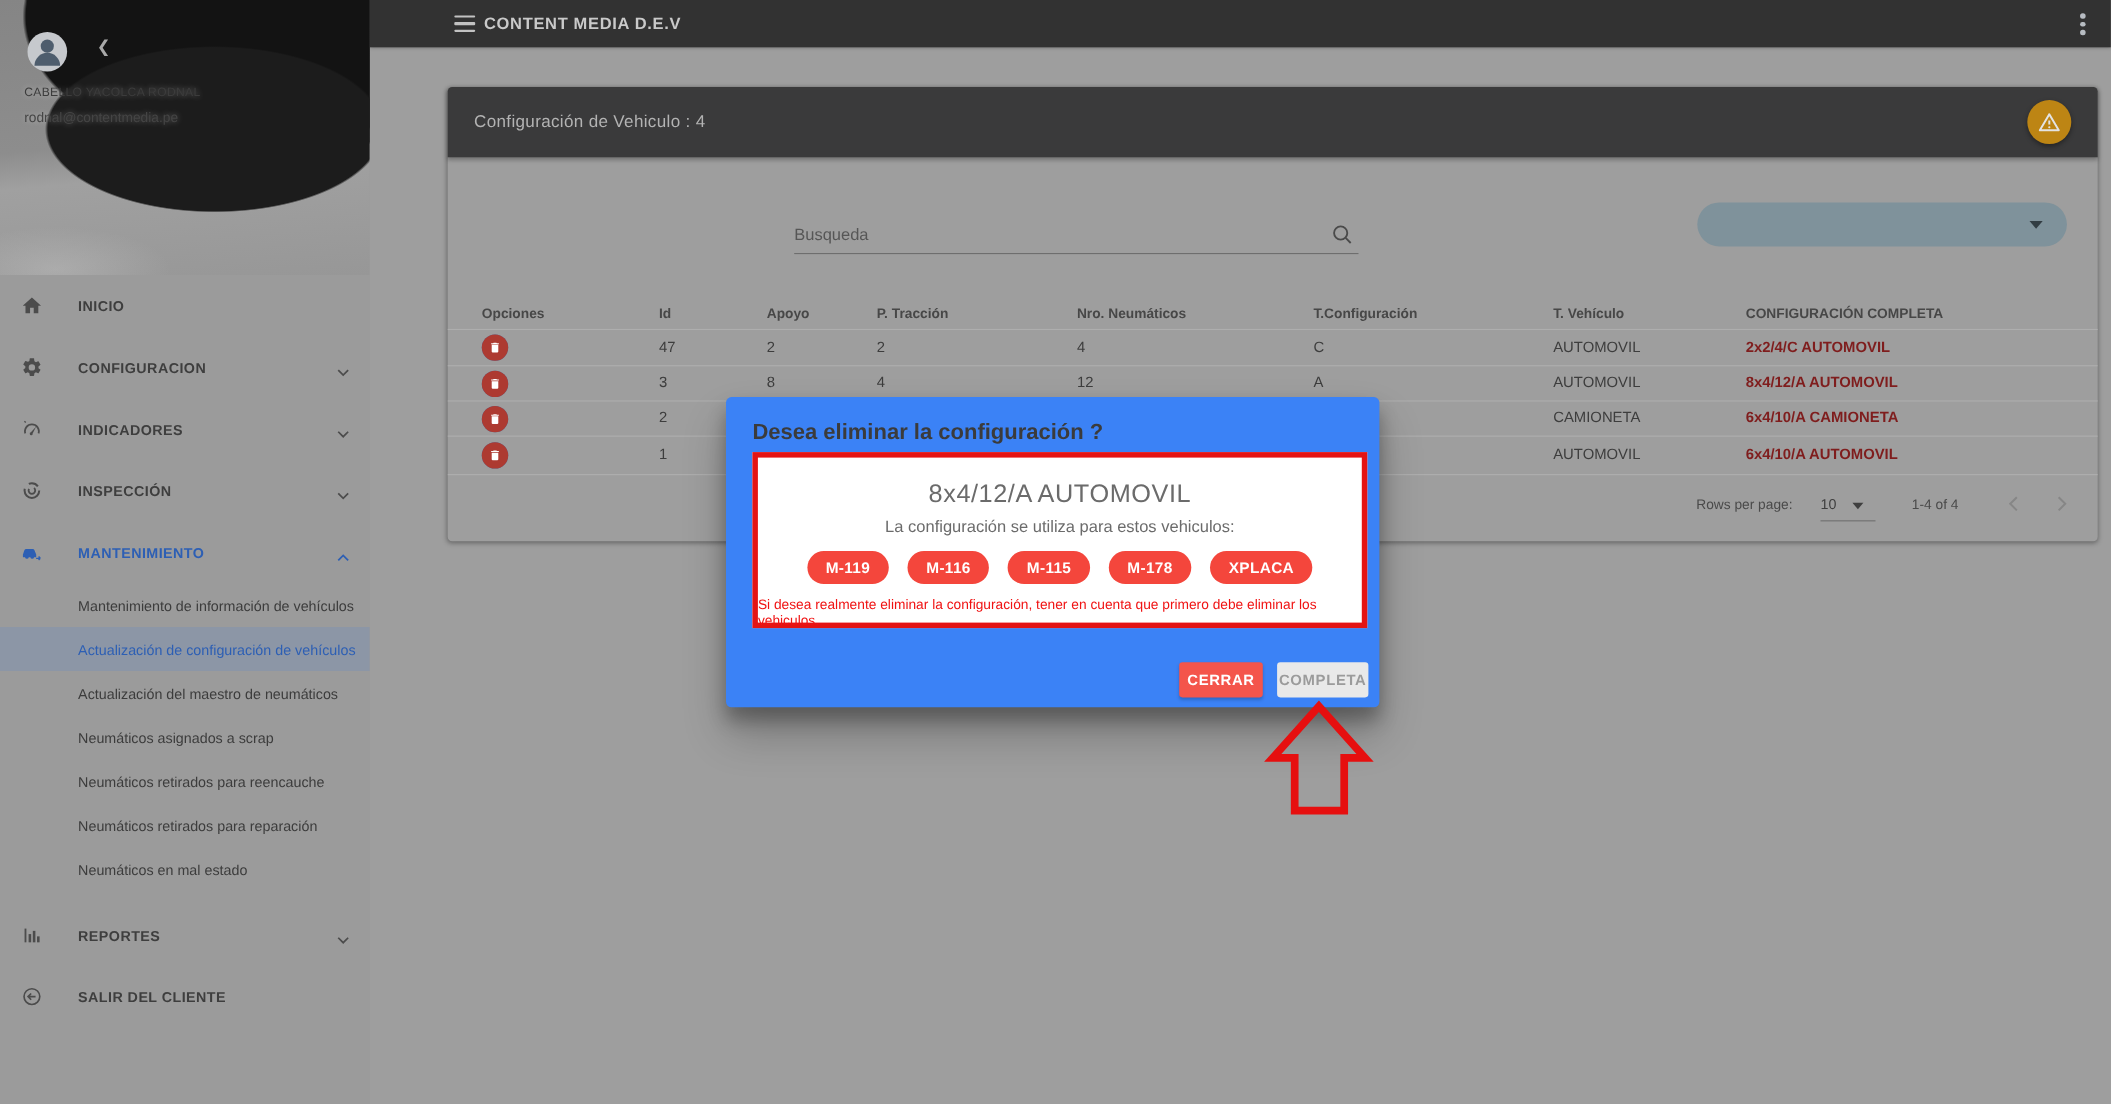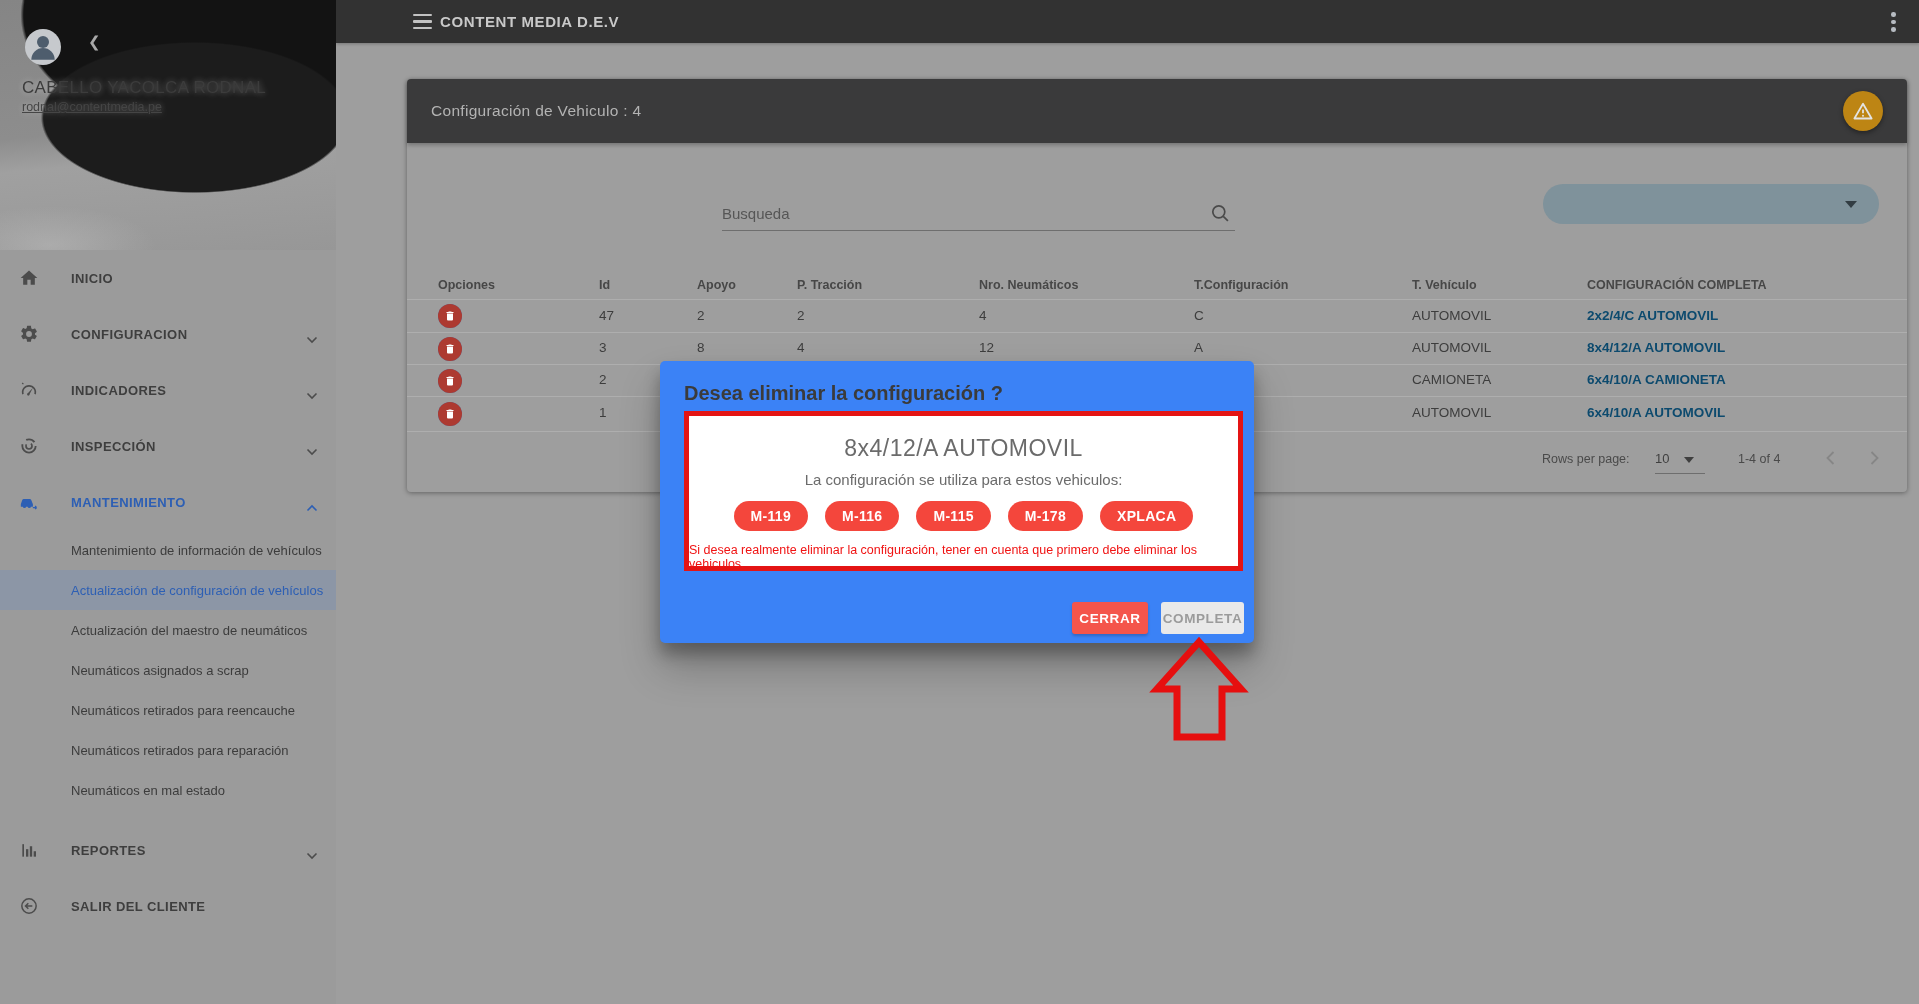--- a/index.html
+++ b/index.html
@@ -20,22 +20,22 @@
   .profile { position:relative; width:336px; height:250px; overflow:hidden;
     background:
       radial-gradient(ellipse 150px 55px at 15% 98%, rgba(205,205,205,.35), transparent 70%),
       radial-gradient(ellipse 275px 135px at 58% 47%, #1c1c1c 55%, rgba(28,28,28,0) 56%),
       radial-gradient(ellipse 330px 205px at 66% 6%, #131313 60%, rgba(19,19,19,0) 61%),
       radial-gradient(ellipse 430px 260px at 86% -12%, #0e0e0e 62%, rgba(14,14,14,0) 63%),
       linear-gradient(175deg, #858585 0%, #8d8d8d 50%, #a0a0a0 62%, #979797 100%);
   }
   .avatar { position:absolute; left:25px; top:29px; width:36px; height:36px; border-radius:50%; background:#c6c9cd; overflow:hidden; }
   .back-chevron { position:absolute; left:88px; top:33px; color:#a9a9a9; font-size:15px; }
-  .profile-name  { position:absolute; left:22px; top:78px;  font-size:17px; color:#3c3c3c; letter-spacing:.3px; text-shadow:0 0 6px rgba(255,255,255,.4); }
-  .profile-email { position:absolute; left:22px; top:100px; font-size:12.5px; color:#454545; text-shadow:0 0 6px rgba(255,255,255,.35);text-decoration:underline; }
+  .profile-name  { position:absolute; left:22px; top:78px;  font-size:11px; color:#3c3c3c; letter-spacing:.3px; text-shadow:0 0 6px rgba(255,255,255,.4); }
+  .profile-email { position:absolute; left:22px; top:100px; font-size:12.5px; color:#454545; text-shadow:0 0 6px rgba(255,255,255,.35); }
 
   .menu { position:absolute; left:0; top:250px; width:336px; }
   .menu-item { position:relative; height:56px; display:flex; align-items:center; cursor:pointer; }
   .menu-item .mi-icon { position:absolute; left:19px; width:20px; height:20px; color:#4c4c4c; }
   .menu-item .mi-label { position:absolute; left:71px; font-size:13px; font-weight:bold; color:#3e3e3e; letter-spacing:.4px; }
   .menu-item .mi-chevron { position:absolute; right:18px; width:12px; height:8px; color:#4c4c4c; }
   .menu-item.active .mi-icon, .menu-item.active .mi-label, .menu-item.active .mi-chevron { color:#2d5fb4; }
   .submenu-item { position:relative; height:40px; display:flex; align-items:center; cursor:pointer; }
   .submenu-item .smi-label { position:absolute; left:71px; font-size:13px; color:#3c3c3c; }
   .submenu-item.active { background:#8c96a6; }
@@ -53,21 +53,21 @@
   .search-icon { position:absolute; right:4px; top:4px; width:21px; height:21px; color:#4a4a4a; }
 
   .filter-select { position:absolute; left:1136px; top:105px; width:336px; height:40px; border-radius:20px; background:#7f929b; cursor:pointer; }
   .filter-caret { position:absolute; right:22px; top:17px; width:0; height:0; border-left:6px solid transparent; border-right:6px solid transparent; border-top:7px solid #323d43; }
 
   
   .thead { position:absolute; left:0; top:193px; width:1500px; height:28px; border-bottom:1px solid #aeaeae; }
   .thead span { position:absolute; top:6px; font-size:12.5px; font-weight:bold; color:#474747; }
   .trow { position:absolute; left:0; width:1500px; border-bottom:1px solid #aeaeae; }
   .trow span { position:absolute; font-size:13.5px; color:#3d3d3d; }
-  .trow .bold { font-weight:bold; color:#0c4a6e; }
+  .trow .bold { font-weight:bold; color:#7f1d1d; }
   .c0{left:31px;} .c1{left:192px;} .c2{left:290px;} .c3{left:390px;} .c4{left:562px;padding-left:10px;} .c5{left:787px;} .c6{left:1005px;} .c7{left:1180px;}
   .opt-icons { position:absolute; left:31px; display:flex; gap:2px; }
   .icon-btn { width:24px; height:24px; border-radius:50%; display:flex; align-items:center; justify-content:center; cursor:pointer; }
   .icon-btn.edit { background:#3d72ae; }
   .icon-btn.del  { background:#ad3a31; }
 
   .pagination { position:absolute; left:0; top:353px; width:1500px; height:60px; }
   .pg-label { position:absolute; left:1135px; top:20px; font-size:12.5px; color:#4a4a4a; }
   .pg-size  { position:absolute; left:1248px; top:19px; font-size:13px; color:#3f3f3f; cursor:pointer; }
   .pg-caret { position:absolute; left:1277px; top:25px; width:0; height:0; border-left:5px solid transparent; border-right:5px solid transparent; border-top:6px solid #3f3f3f; cursor:pointer; }

